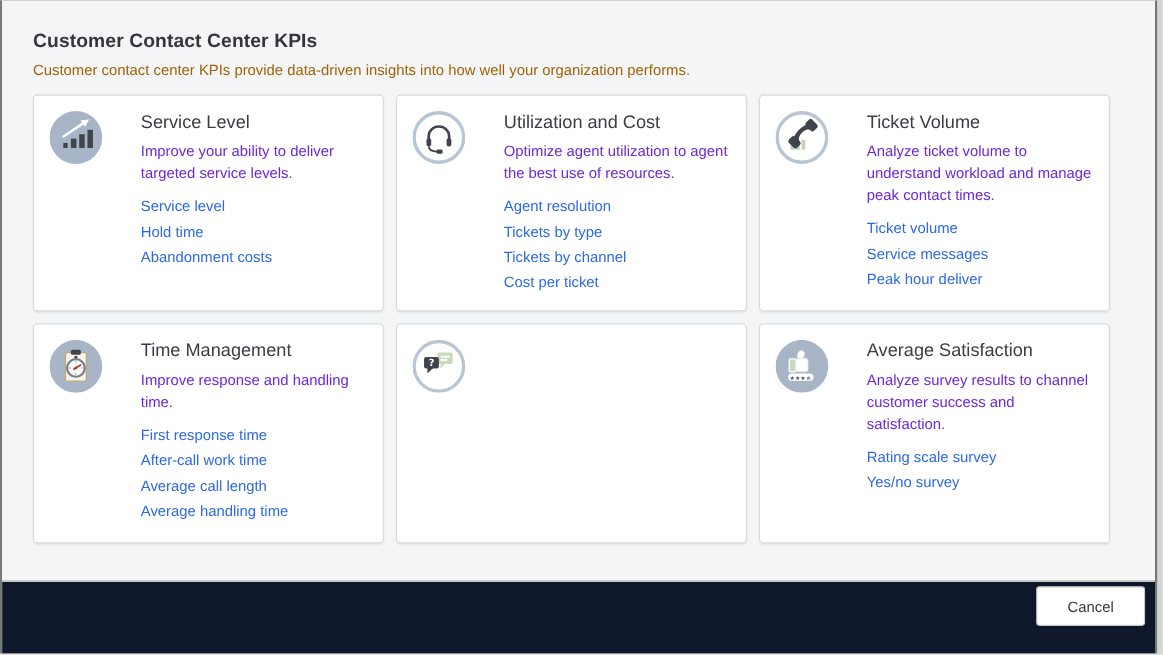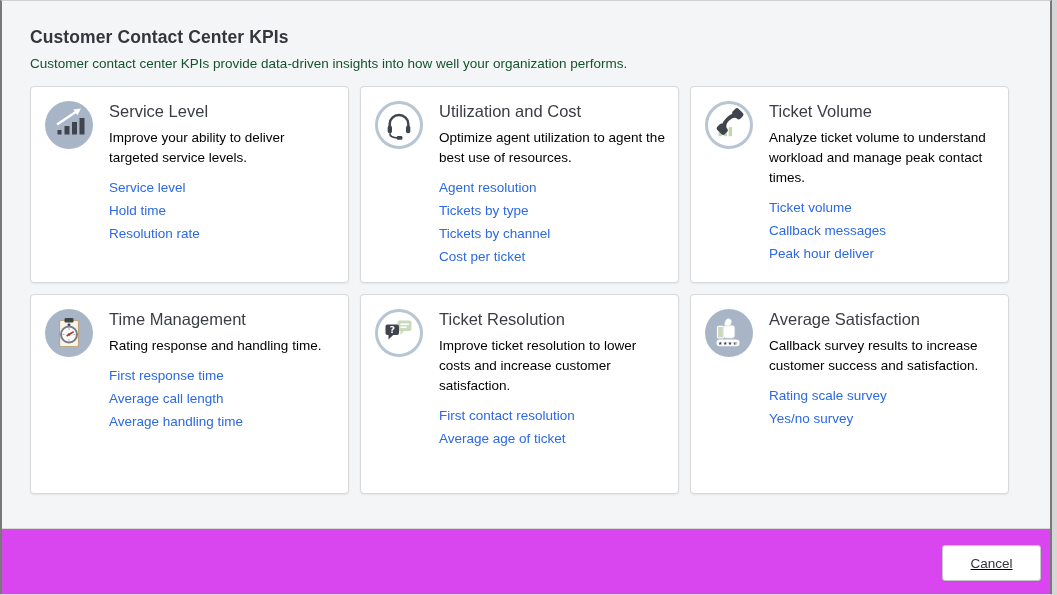--- a/index.html
+++ b/index.html
@@ -18,64 +18,63 @@
     display:flex; flex-direction:column;
   }
   .main { flex:1; padding:26px 0 0 28px; background:#f4f5f6; }
   .page-title {
     margin:0 0 7px 0;
     font-size:17.5px; font-weight:bold; color:#33363c;
     letter-spacing:0.1px;
   }
   .page-subtitle {
     margin:0 0 13px 0;
-    font-size:13.5px; color:#14532d; line-height:18px;
+    font-size:13.5px; color:#a16207; line-height:18px;
   }
   .grid {
     display:grid;
     grid-template-columns:repeat(3, 319px);
     grid-template-rows:197px 200px;
     gap:11px;
   }
   .card {
     background:#ffffff;
     border:1px solid #d7d9db;
     border-radius:4px;
     box-shadow:0 1px 2px rgba(0,0,0,0.07);
     padding:12px;
     display:flex;
     align-items:flex-start;
   }
   .card-icon { width:48px; height:48px; flex:0 0 48px; margin:2px 0 0 2px; }
   .card-icon svg { display:block; }
-  .card-body { margin-left:16px; padding-top:1px; min-width:0; }
+  .card-body { margin-left:35px; padding-top:1px; min-width:0; }
   .card-title {
     margin:0 0 6px 0;
     font-size:16.5px; font-weight:normal; color:#3a3d43; line-height:22px;
   }
   .card-desc {
     margin:0 0 13px 0;
-    font-size:13.5px; color:#000000; line-height:20px;
+    font-size:13.5px; color:#6d28d9; line-height:20px;
     max-width:227px;
   }
   .card-links { display:block; }
   .kpi-link {
     display:block;
     font-size:13.5px; line-height:14px;
     color:#2c69e2; text-decoration:none;
     margin-bottom:9px;
     cursor:pointer;
   }
   .footer {
     height:66px;
-    background:#d946ef;
+    background:#0f172a;
     border-top:1px solid #d8d8d5;
     display:flex; justify-content:flex-end; align-items:flex-start;
-    padding:16px 9px 0 0;
-    text-decoration:underline;
+    padding:4px 9px 0 0;
   }
   .cancel-btn {
     width:99px; height:36px;
     background:#ffffff;
     border:1px solid #c6c7c8;
     border-radius:3px;
     font-family:"Liberation Sans", sans-serif;
     font-size:13.5px; color:#33363b;
     box-shadow:0 1px 1px rgba(0,0,0,0.05);
     cursor:pointer;
@@ -100,21 +99,21 @@
     <path d="M12 23.5 L31.5 10.5" stroke="#ffffff" stroke-width="2.3" fill="none"></path>
     <polygon points="36,7.5 28.2,8.6 32.4,14.2" fill="#ffffff"></polygon>
   </svg>
           </div>
     <div class="card-body">
       <h2 class="card-title">Service Level</h2>
       <p class="card-desc">Improve your ability to deliver targeted service levels.</p>
       <div class="card-links">
               <a class="kpi-link" href="#">Service level</a>
               <a class="kpi-link" href="#">Hold time</a>
-              <a class="kpi-link" href="#">Resolution rate</a>
+              <a class="kpi-link" href="#">Abandonment costs</a>
             </div>
     </div>
   </div>
 
   <div class="card">
     <div class="card-icon">
             <svg width="48" height="48" viewBox="0 0 48 48">
     <circle cx="24" cy="24" r="22.5" fill="#ffffff" stroke="#b8c5d3" stroke-width="3"></circle>
     <path d="M14.7 27 v-4.2 a9.3 8.8 0 0 1 18.6 0 V27" stroke="#40444c" stroke-width="2.4" fill="none" stroke-linecap="round"></path>
     <rect x="12.7" y="24.6" width="4.3" height="7.6" rx="2" fill="#40444c"></rect>
@@ -147,88 +146,81 @@
       <rect x="31.5" y="15.5" width="8" height="10.5" rx="2.2"></rect>
       <path d="M12 22.5 C12 13.5 37 13.5 37 22.5 L31.8 24 C31 18 18 18 17.2 24 Z"></path>
     </g>
   </svg>
           </div>
     <div class="card-body">
       <h2 class="card-title">Ticket Volume</h2>
       <p class="card-desc">Analyze ticket volume to understand workload and manage peak contact times.</p>
       <div class="card-links">
               <a class="kpi-link" href="#">Ticket volume</a>
-              <a class="kpi-link" href="#">Callback messages</a>
+              <a class="kpi-link" href="#">Service messages</a>
               <a class="kpi-link" href="#">Peak hour deliver</a>
             </div>
     </div>
   </div>
 
   <div class="card">
     <div class="card-icon">
             <svg width="48" height="48" viewBox="0 0 48 48">
     <circle cx="24" cy="24" r="24" fill="#a8b5c7"></circle>
     <rect x="14.5" y="11.5" width="19" height="26" rx="1.5" fill="#f7f4ec" stroke="#c2a67c" stroke-width="1.2"></rect>
     <rect x="19.5" y="9" width="9" height="4.6" rx="1.4" fill="#3f444b"></rect>
     <rect x="22.7" y="14.6" width="2.6" height="2.4" fill="#3f444b"></rect>
     <circle cx="24" cy="25.5" r="8" fill="#fdfdfd" stroke="#787d84" stroke-width="2"></circle>
     <path d="M24 19.2 v1.8 M24 30 v1.8 M17.7 25.5 h1.8 M28.5 25.5 h1.8" stroke="#a7acb2" stroke-width="1"></path>
     <path d="M21.6 27 L28.6 22.7" stroke="#b13b33" stroke-width="1.6"></path>
     <circle cx="24" cy="25.5" r="1.3" fill="#b13b33"></circle>
   </svg>
           </div>
     <div class="card-body">
       <h2 class="card-title">Time Management</h2>
-      <p class="card-desc">Rating response and handling time.</p>
+      <p class="card-desc">Improve response and handling time.</p>
       <div class="card-links">
               <a class="kpi-link" href="#">First response time</a>
+              <a class="kpi-link" href="#">After-call work time</a>
               <a class="kpi-link" href="#">Average call length</a>
               <a class="kpi-link" href="#">Average handling time</a>
             </div>
     </div>
   </div>
 
   <div class="card">
     <div class="card-icon">
             <svg width="48" height="48" viewBox="0 0 48 48">
     <circle cx="24" cy="24" r="22.5" fill="#ffffff" stroke="#b8c5d3" stroke-width="3"></circle>
     <rect x="22.5" y="11.5" width="14" height="10.5" rx="2" fill="#c9dabc"></rect>
     <polygon points="25.5,21 25.5,26 30,21" fill="#c9dabc"></polygon>
     <rect x="25.5" y="14.4" width="8.5" height="1.7" fill="#ffffff"></rect>
     <rect x="25.5" y="17.4" width="6" height="1.7" fill="#ffffff"></rect>
     <rect x="10.5" y="15.5" width="13.5" height="10.5" rx="2" fill="#40444c"></rect>
     <polygon points="13.5,25.5 13.5,30.5 18.8,25.5" fill="#40444c"></polygon>
     <text x="17.3" y="24.1" font-family="DejaVu Sans, sans-serif" font-size="9" font-weight="bold" fill="#ffffff" text-anchor="middle">?</text>
   </svg>
           </div>
-    <div class="card-body">
-      <h2 class="card-title">Ticket Resolution</h2>
-      <p class="card-desc">Improve ticket resolution to lower costs and increase customer satisfaction.</p>
-      <div class="card-links">
-              <a class="kpi-link" href="#">First contact resolution</a>
-              <a class="kpi-link" href="#">Average age of ticket</a>
-            </div>
-    </div>
   </div>
 
   <div class="card">
     <div class="card-icon">
             <svg width="48" height="48" viewBox="0 0 48 48">
     <circle cx="24" cy="24" r="24" fill="#a8b5c7"></circle>
     <rect x="12.5" y="17.3" width="6" height="11.7" rx="1" fill="#c9dabc" stroke="#ffffff" stroke-width="1.2"></rect>
     <path d="M20 16.8 C19.3 12.6 21.2 9.4 23.8 9.7 C26.1 10 26.8 12.2 26.1 14.1 L25.2 16.8 Z" fill="#ffffff" stroke="#dde1e6" stroke-width="0.8"></path>
     <rect x="18.6" y="16.6" width="11" height="12.4" rx="2.4" fill="#ffffff" stroke="#dde1e6" stroke-width="0.8"></rect>
     <rect x="11.5" y="30.6" width="23" height="6.6" rx="3.3" fill="#ffffff"></rect>
     <text x="13" y="36" font-family="DejaVu Sans, sans-serif" font-size="5" fill="#3f444b" letter-spacing="0.4">★★★★</text>
     <text x="28.9" y="36" font-family="DejaVu Sans, sans-serif" font-size="5" fill="#c3c7cc">★</text>
   </svg>
           </div>
     <div class="card-body">
       <h2 class="card-title">Average Satisfaction</h2>
-      <p class="card-desc">Callback survey results to increase customer success and satisfaction.</p>
+      <p class="card-desc">Analyze survey results to channel customer success and satisfaction.</p>
       <div class="card-links">
               <a class="kpi-link" href="#">Rating scale survey</a>
               <a class="kpi-link" href="#">Yes/no survey</a>
             </div>
     </div>
   </div>
 </div>
   </div>
   <div class="footer">
     <button class="cancel-btn">Cancel</button>

